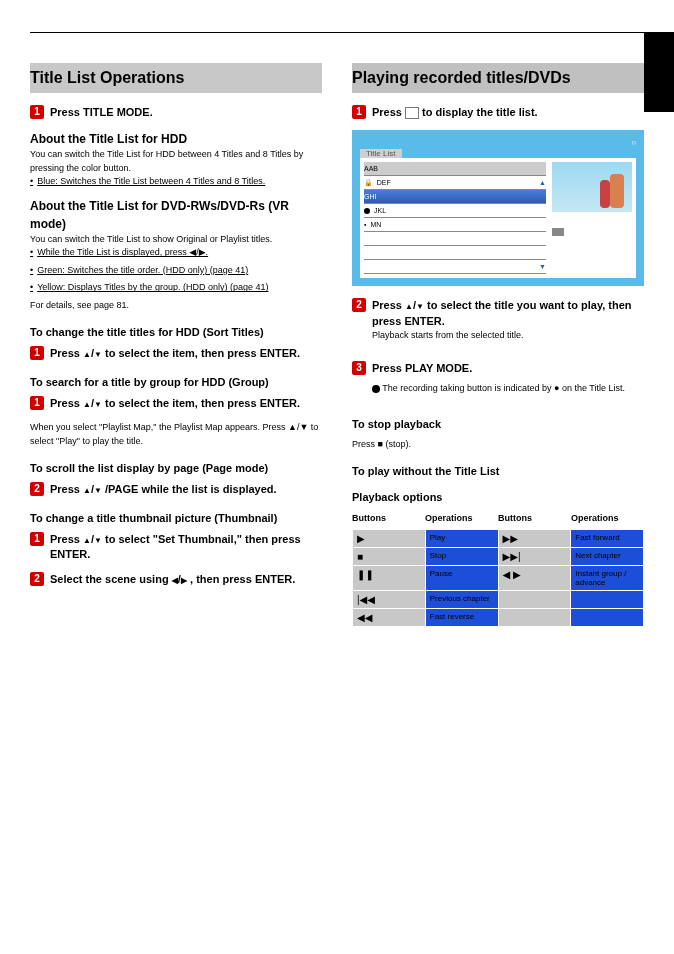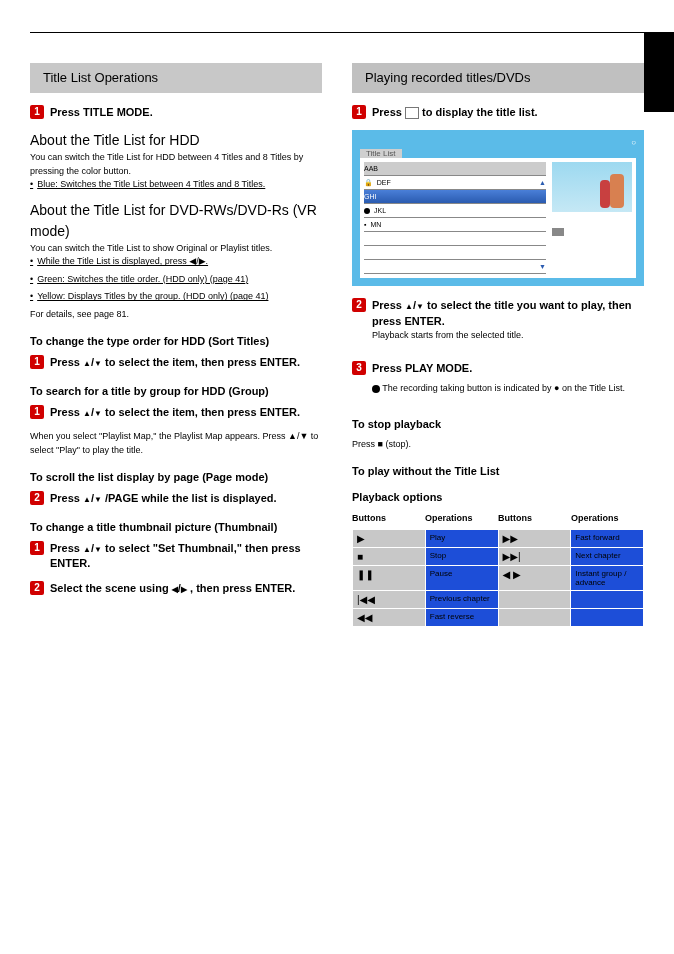--- a/index.html
+++ b/index.html
@@ -29,23 +29,23 @@
   .columns {
     display: flex;
     gap: 30px;
   }
   .col {
     flex: 1;
     width: 50%;
   }
   .section-header {
     background: #c8c8c8;
-    padding: 4px 13px;
-    font-weight: normal;
-    font-size: 13px;
+    padding: 4px 0;
+    font-weight: bold;
+    font-size: 16px;
     margin-bottom: 12px;
     height: 30px;
     line-height: 22px;
   }
   .section-header.grey2 {
     background: #c0c0c0;
   }
   .step {
     display: flex;
     align-items: flex-start;
@@ -70,22 +70,22 @@
     flex: 1;
     line-height: 1.4;
   }
   .note {
     font-size: 9px;
     font-weight: normal;
     line-height: 1.5;
     margin-bottom: 8px;
   }
   .note-title {
-    font-weight: normal;
-    font-size: 14px;
+    font-weight: bold;
+    font-size: 12px;
   }
   .bullet {
     display: flex;
     gap: 4px;
     margin-bottom: 4px;
     text-decoration: underline;
   }
   .bullet::before {
     content: "•";
   }
@@ -253,21 +253,21 @@
         </div>
       <div class="bullet">
           <span>Green: Switches the title order. (HDD only) (page 41)</span>
         </div>
       <div class="bullet">
           <span>Yellow: Displays Titles by the group. (HDD only) (page 41)</span>
         </div>
       <div>For details, see page 81.</div>
     </div>
 
-    <div class="sub-heading">To change the type order for HDD (Sort Titles)</div>
+    <div class="sub-heading">To change the title titles for HDD (Sort Titles)</div>
     <div class="step">
       <div class="step-num">1</div>
       <div class="step-text">
         <span>Press </span>
         <span class="arrow-up"></span>/<span class="arrow-down"></span>
         
         <span> to select the item, then press ENTER.</span>
       </div>
     </div>
 

